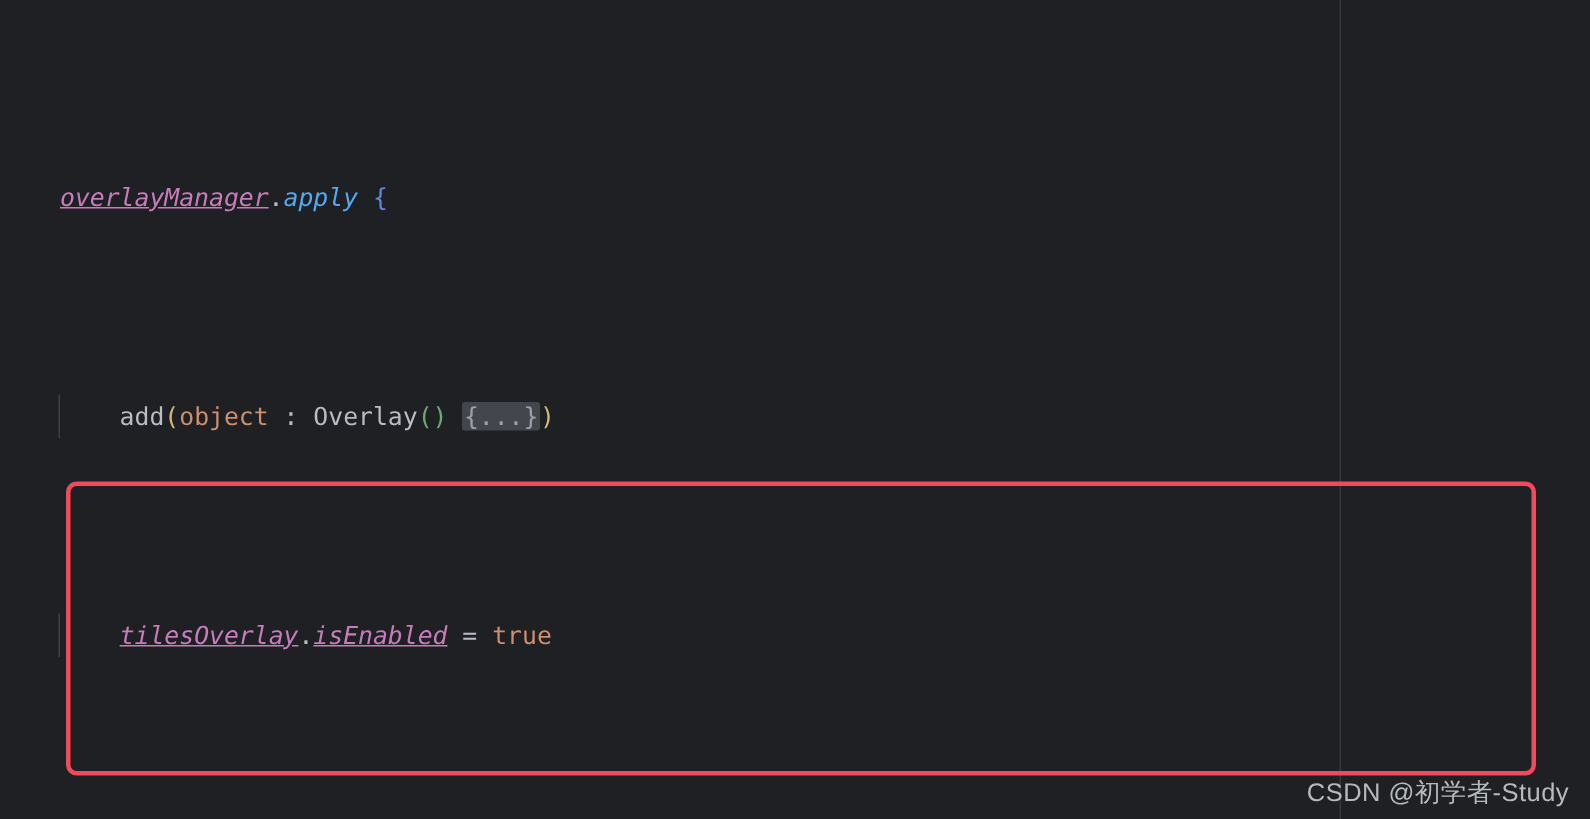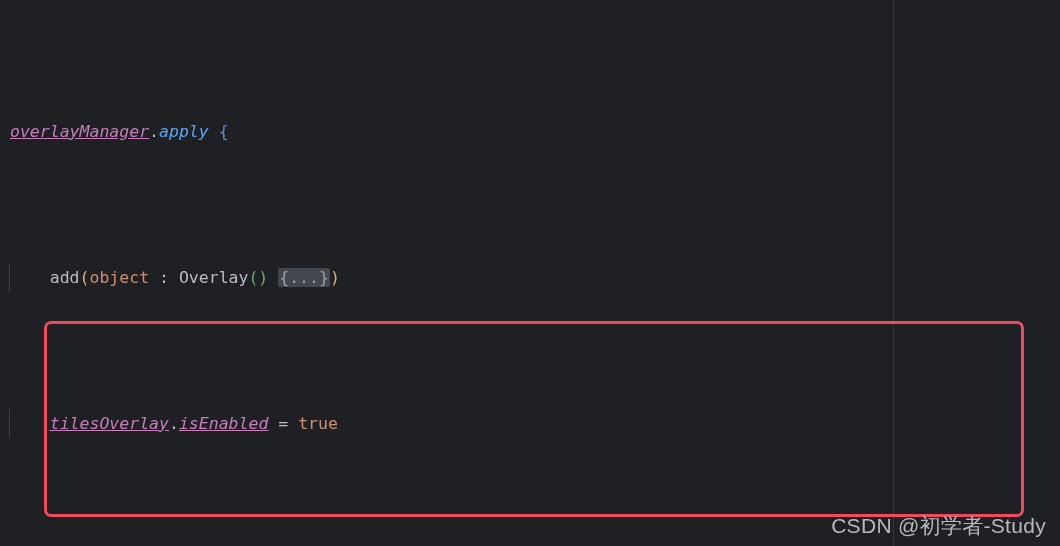--- a/index.html
+++ b/index.html
@@ -37,20 +37,21 @@
     line-height: 29.2px;
     white-space: pre;
     letter-spacing: 0px;
   }
 
   .line {
     position: relative;
     height: 29.2px;
     padding-left: 10px;
     box-sizing: border-box;
+    margin-left: 30px;
   }
 
   
   .guide {
     position: absolute;
     top: 0;
     width: 1px;
     height: 29.2px;
     background: #3b4048;
   }
@@ -82,21 +83,21 @@
     box-sizing: border-box;
   }
 
   
   #watermark {
     position: absolute;
     right: 14px;
     bottom: 6px;
     color: #b6b9be;
     font-family: "Liberation Sans", sans-serif;
-    font-size: 21px;
+    font-size: 17px;
     letter-spacing: .3px;
   }
 </style>
 </head>
 <body>
 
 <div id="editor">
 
   <div class="ruler" style="left:893px;"></div>
 

